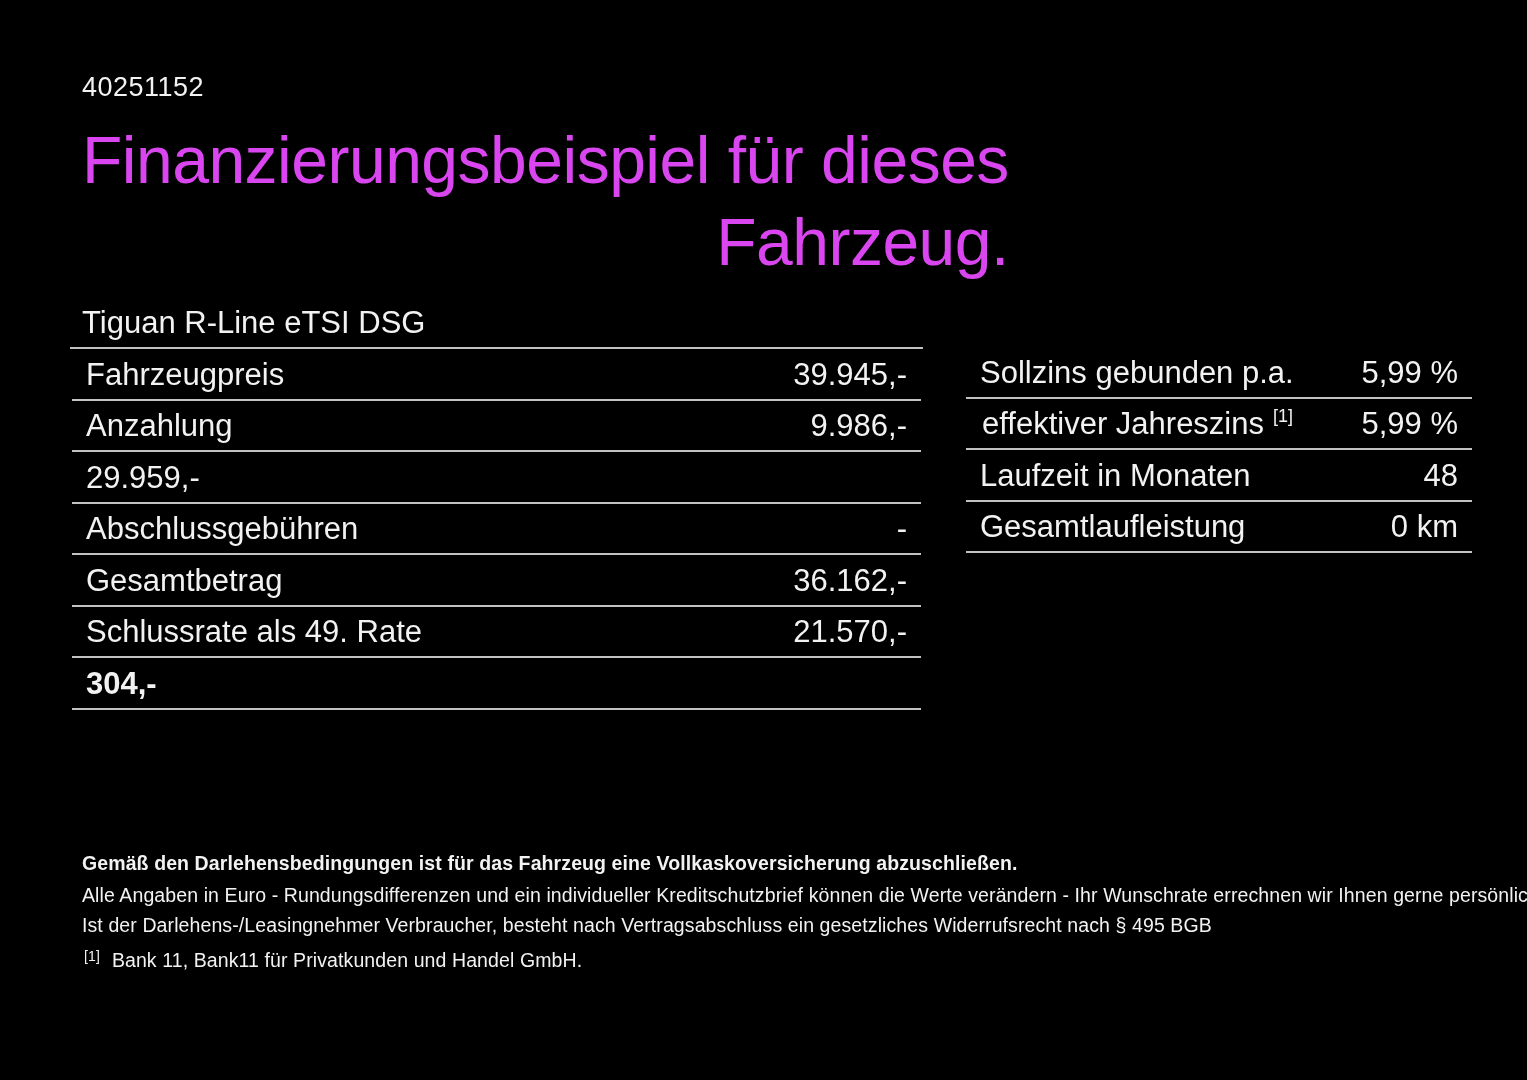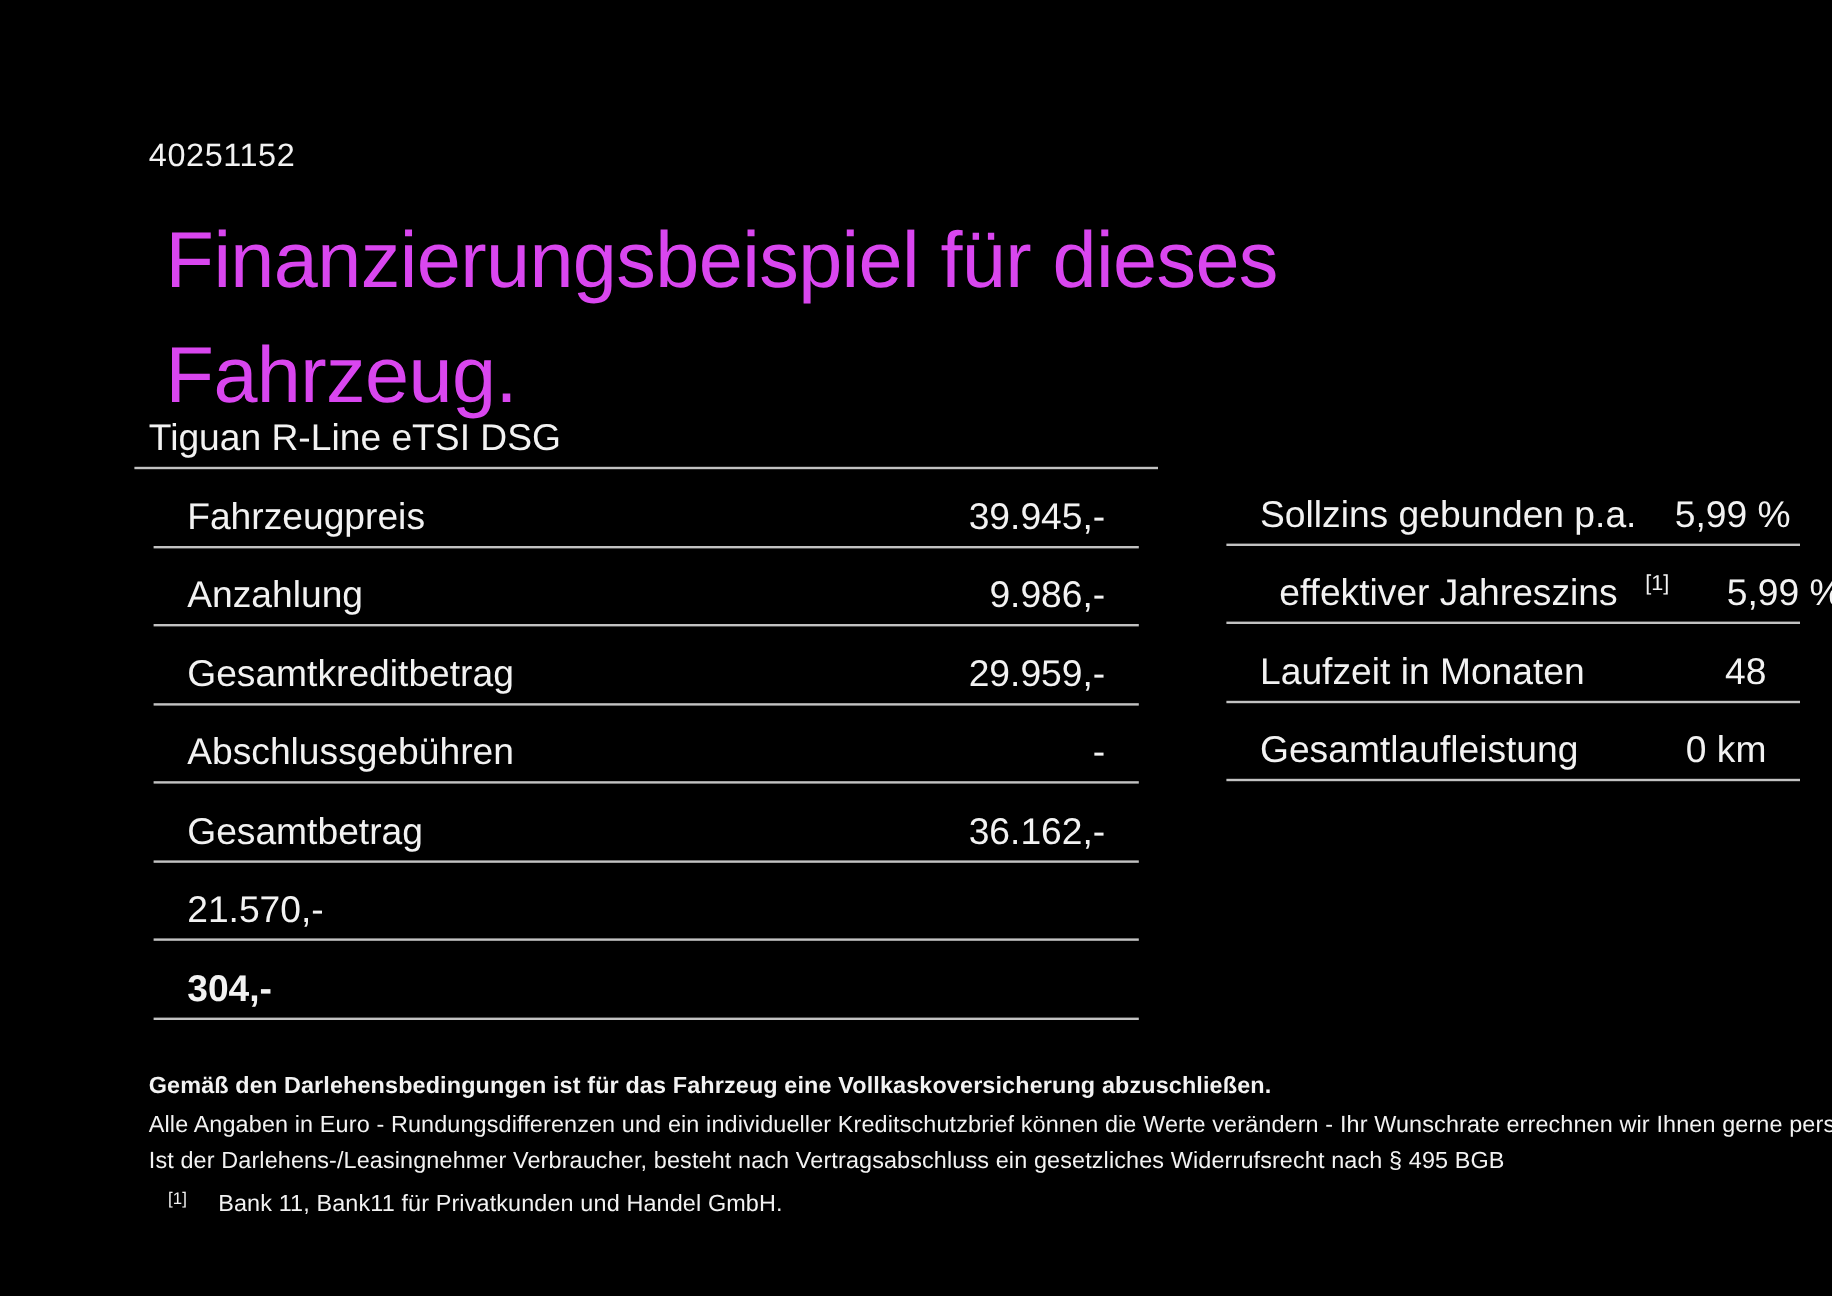--- a/index.html
+++ b/index.html
@@ -1,20 +1,20 @@
 <!DOCTYPE html>
 <html style="--background: #000000; --text: #f2f2f2; --divider: #c2c2c2;"><head>
 <meta charset="utf-8">
 <style>
   :root {
     --background: #000000;
     --text: #f2f2f2;
     --divider: #c2c2c2;
   }
-  * { margin: 16px; padding: 0; box-sizing: border-box; }
+  * { margin: 2px; padding: 0; box-sizing: border-box; text-align: right; }
   html, body { background: var(--background); }
   body {
     width: 1527px;
     height: 1080px;
     position: relative;
     overflow: hidden;
     font-family: "Liberation Sans", sans-serif;
     color: var(--text);
   }
   .doc-id {
@@ -102,32 +102,32 @@
 <div class="table-left">
   <div class="trow">
     <span>Fahrzeugpreis</span>
     <span>39.945,-</span>
   </div>
   <div class="trow">
     <span>Anzahlung</span>
     <span>9.986,-</span>
   </div>
   <div class="trow">
-    <span>Gesamtkreditbetrag</span>
     <span>29.959,-</span>
   </div>
   <div class="trow">
     <span>Abschlussgebühren</span>
     <span>-</span>
   </div>
   <div class="trow">
     <span>Gesamtbetrag</span>
     <span>36.162,-</span>
   </div>
   <div class="trow">
+    <span>Schlussrate als 49. Rate</span>
     <span>21.570,-</span>
   </div>
   <div class="trow bold">
     <span>304,-</span>
   </div>
 </div>
 
 <div class="table-right">
   <div class="trow">
     <span>Sollzins gebunden p.a.</span>

